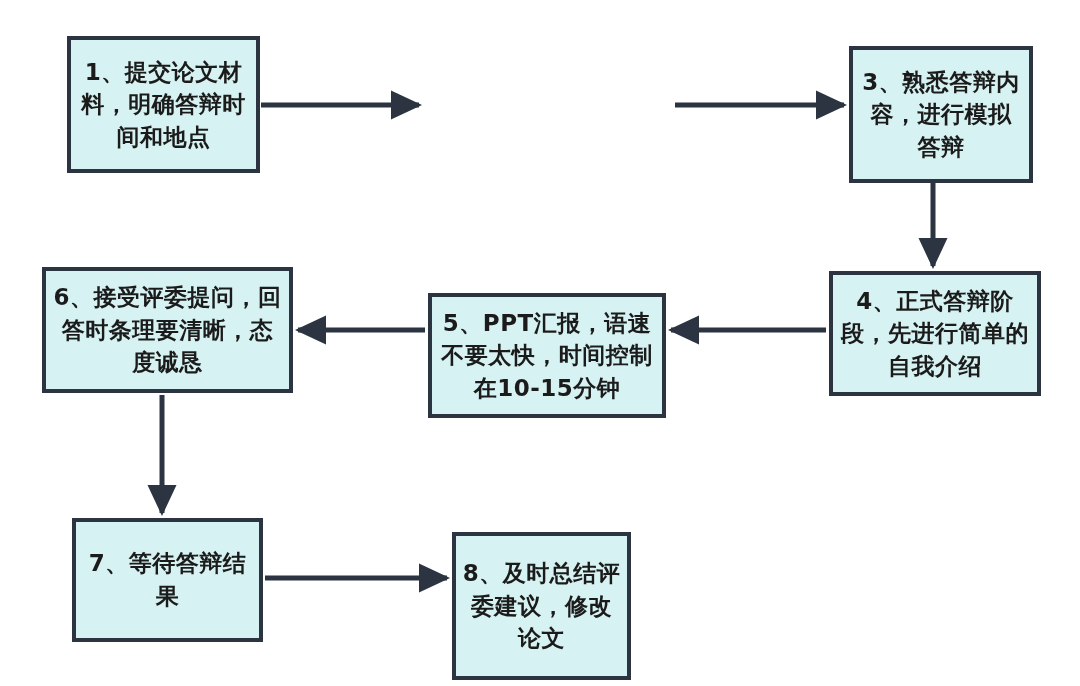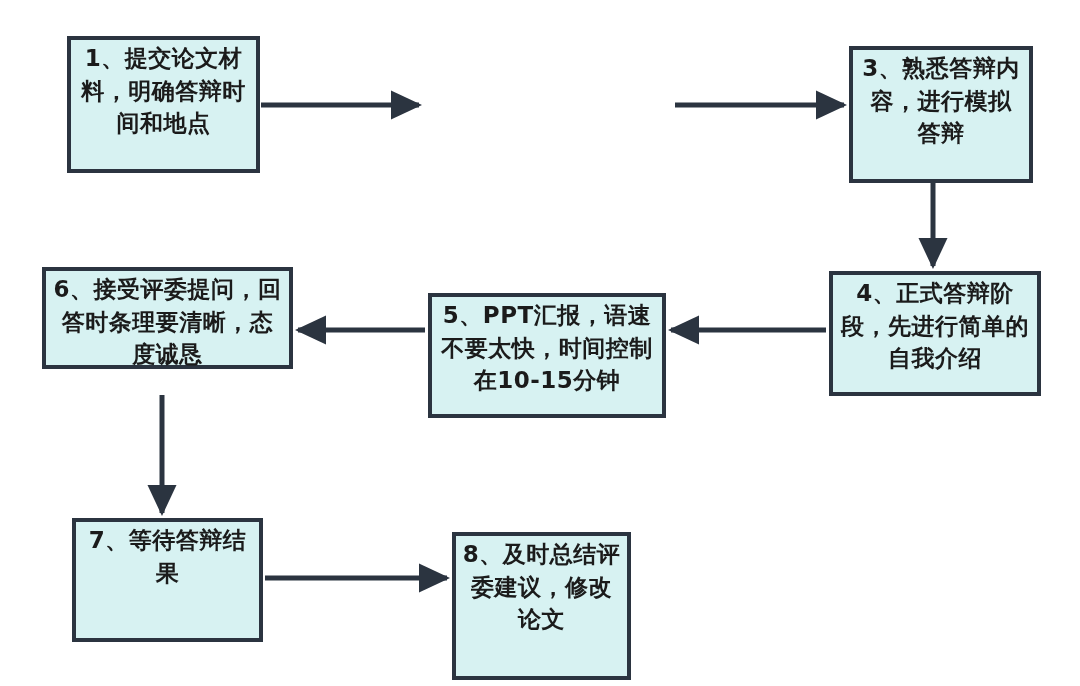--- a/index.html
+++ b/index.html
@@ -26,42 +26,42 @@
     width: 1080px;
     height: 686px;
     pointer-events: none;
   }
   .node {
     position: absolute;
     box-sizing: border-box;
     background: #d7f2f2;
     border: 4px solid #2b3440;
     display: flex;
-    align-items: flex-start;
+    align-items: center;
     justify-content: center;
     text-align: center;
     color: #1b1b1b;
     font-weight: bold;
     font-size: 23px;
     line-height: 1.42;
     letter-spacing: 0.5px;
     padding: 2px 6px;
     z-index: 2;
   }
   .node .label {
     display: block;
     width: 100%;
   }
   
   #node-1 { left: 67px;  top: 36px;  width: 193px; height: 137px; }
   #node-2 { left: 424px; top: 36px;  width: 249px; height: 137px; }
   #node-3 { left: 849px; top: 34px;  width: 184px; height: 137px; margin-top: 12px; }
   #node-4 { left: 829px; top: 271px; width: 212px; height: 125px; }
   #node-5 { left: 428px; top: 268px; width: 238px; height: 125px; margin-top: 25px; }
-  #node-6 { left: 42px;  top: 267px; width: 251px; height: 102px; }
+  #node-6 { left: 42px;  top: 267px; width: 251px; height: 126px; }
   #node-7 { left: 72px;  top: 518px; width: 191px; height: 124px; }
   #node-8 { left: 452px; top: 532px; width: 179px; height: 148px; }
 </style>
 </head>
 <body>
 
 <div id="canvas">
 
   <svg id="edge-layer" viewBox="0 0 1080 686" width="1080" height="686" xmlns="http://www.w3.org/2000/svg">
     <defs>

